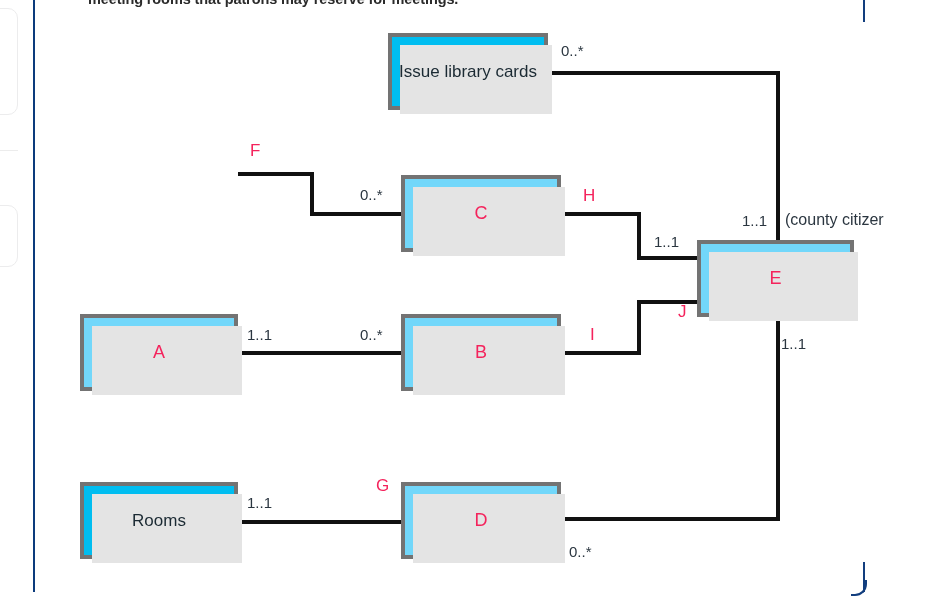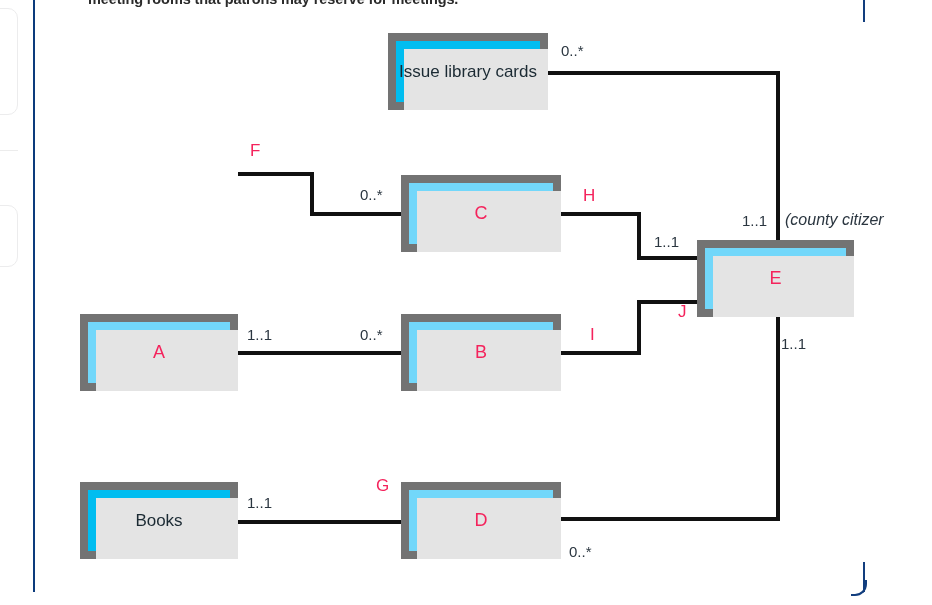--- a/index.html
+++ b/index.html
@@ -51,21 +51,21 @@
     font-weight: bold;
     font-size: 14.5px;
     color: #2b2b2b;
     white-space: nowrap;
     letter-spacing: -0.1px;
   }
   
   .node {
     position: absolute;
     box-sizing: border-box;
-    border: 8px solid #737373;
+    border: 4px solid #737373;
     display: flex;
     align-items: center;
     justify-content: center;
     text-align: center;
     color: #1b2a33;
     font-size: 17px;
     line-height: 1.25;
     z-index: 3;
   }
   .node .shadow {
@@ -106,21 +106,20 @@
     color: #f4235c;
     white-space: nowrap;
     z-index: 4;
   }
   .note {
     position: absolute;
     font-size: 16px;
     color: #2b3640;
     white-space: nowrap;
     z-index: 4;
-    font-style: italic;
   }
 </style>
 </head>
 <body>
 
 <div id="page">
 
   <div class="ghost-card" style="left:-26px; top:8px; width:42px; height:105px;"></div>
   <div class="page-rule" style="left:-26px; top:150px; width:44px;"></div>
   <div class="ghost-card" style="left:-26px; top:205px; width:42px; height:60px;"></div>
@@ -175,21 +174,21 @@
     <span class="node-text node-label-red">A</span>
   </div>
 
   <div class="node node-light" style="left:401px; top:314px; width:160px; height:77px;">
     <span class="shadow"></span>
     <span class="node-text node-label-red">B</span>
   </div>
 
   <div class="node node-dark" style="left:80px; top:482px; width:158px; height:77px;">
     <span class="shadow"></span>
-    <span class="node-text">Books</span>
+    <span class="node-text">Rooms</span>
   </div>
 
   <div class="node node-light" style="left:401px; top:482px; width:160px; height:77px;">
     <span class="shadow"></span>
     <span class="node-text node-label-red">D</span>
   </div>
 
   <div class="rel" style="left:250px; top:141px;">F</div>
   <div class="rel" style="left:583px; top:186px;">H</div>
   <div class="rel" style="left:590px; top:325px;">I</div>

